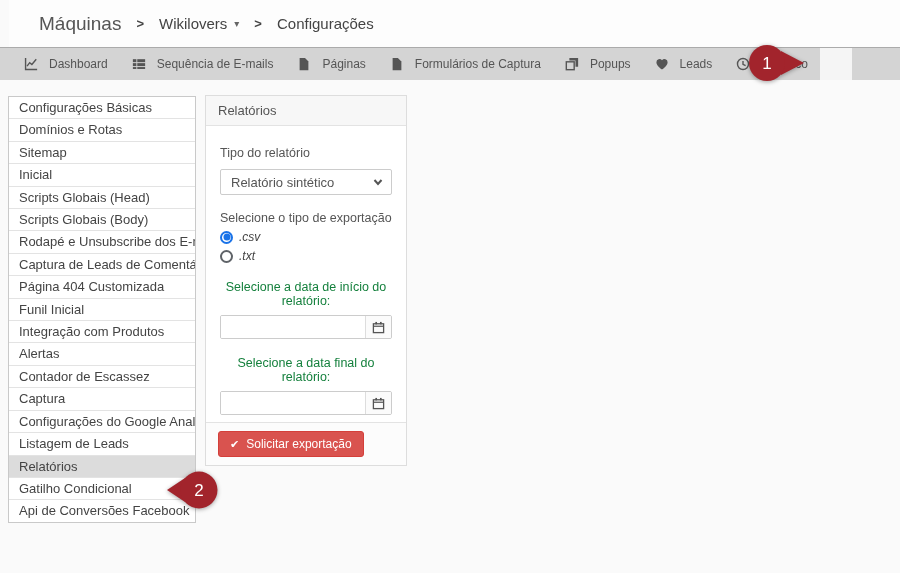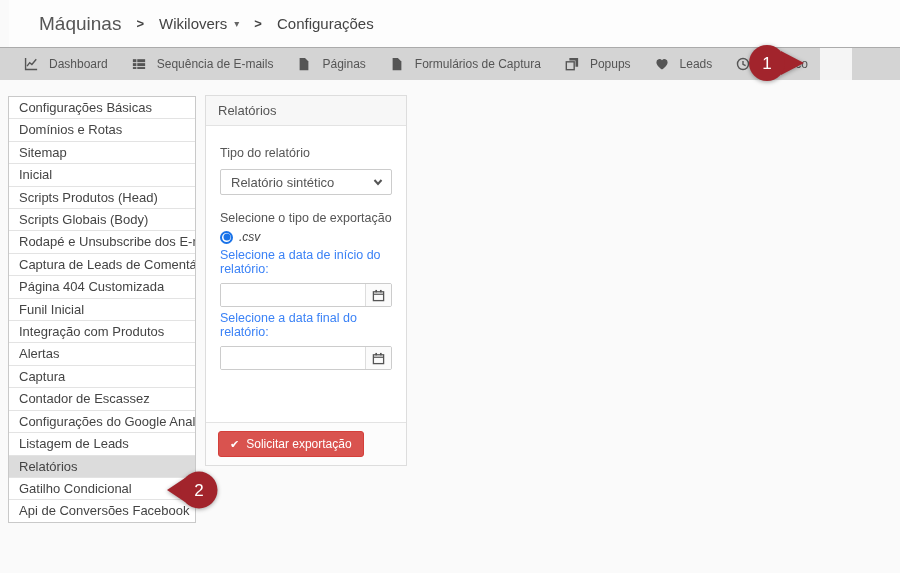--- a/index.html
+++ b/index.html
@@ -44,21 +44,21 @@
                 display:flex; align-items:center; justify-content:space-between; padding:0 8px 0 10px;
                 font-size:13px; color:#555; cursor:pointer;gap:20px; }
   .chev { width:10px; height:10px; }
   .chev polyline { fill:none; stroke:#555; stroke-width:2; }
   .radio-row { display:flex; align-items:center; gap:6px; margin-top:5px; font-size:12px; color:#444; cursor:pointer;font-style:italic; }
   .radio-row:first-of-type { margin-top:9px; }
   .radio-dot { width:13px; height:13px; border-radius:50%; border:2px solid #5f6368; position:relative; background:#fff; flex:0 0 auto; }
   .radio-dot.checked { border-color:#1a73e8; }
   .radio-dot.checked::after { content:""; position:absolute; left:50%; top:50%; width:7px; height:7px;
                               transform:translate(-50%,-50%); border-radius:50%; background:#1a73e8; }
-  .date-label { font-size:12.5px; color:#3b82f6; margin-top:4px; margin-bottom:7px; }
+  .date-label { font-size:12.5px; color:#15803d; margin-top:17px; margin-bottom:7px;text-align:center; }
   .input-group { display:flex; height:24px; border:1px solid #ccc; border-radius:2px; overflow:hidden; background:#fff; }
   .input-group input { flex:1; min-width:0; border:none; outline:none; padding:0 6px; font-size:12px;
                        font-family:"Liberation Sans", sans-serif; color:#333; }
   .ig-addon { width:26px; background:#fbfbfb; border-left:1px solid #ddd; display:flex;
               align-items:center; justify-content:center; cursor:pointer; }
   .cal-icon { width:13px; height:13px; }
   .cal-icon .fr { fill:none; stroke:#555; stroke-width:1.4; }
   .cal-icon .fl { fill:#555; }
   .panel-footer { border-top:1px solid #e3e3e3; background:#fcfcfc; padding:8px 12px; }
   .btn-danger { background:#d9534f; border:1px solid #d43f3a; color:#fff; font-size:12px;
@@ -144,30 +144,30 @@
       
       
     </div>
   </div>
 
   <ul class="sidebar">
     <li>Configurações Básicas</li>
     <li>Domínios e Rotas</li>
     <li>Sitemap</li>
     <li>Inicial</li>
-    <li>Scripts Produtos (Head)</li>
+    <li>Scripts Globais (Head)</li>
     <li>Scripts Globais (Body)</li>
     <li>Rodapé e Unsubscribe dos E-mails</li>
     <li>Captura de Leads de Comentários do FB</li>
     <li>Página 404 Customizada</li>
     <li>Funil Inicial</li>
     <li>Integração com Produtos</li>
     <li>Alertas</li>
+    <li>Contador de Escassez</li>
     <li>Captura</li>
-    <li>Contador de Escassez</li>
     <li>Configurações do Google Analytics</li>
     <li>Listagem de Leads</li>
     <li class="active">Relatórios</li>
     <li>Gatilho Condicional</li>
     <li>Api de Conversões Facebook</li>
   </ul>
 
   <div class="panel">
     <div class="panel-header">Relatórios</div>
     <div class="panel-body">
@@ -175,20 +175,24 @@
       <div class="select-box">
         <span>Relatório sintético</span>
         <svg class="chev" viewBox="0 0 10 10">
           <polyline points="1.5,3 5,7 8.5,3"></polyline>
         </svg>
       </div>
       <div class="form-label">Selecione o tipo de exportação</div>
       <div class="radio-row">
         <span class="radio-dot checked"></span>
         <span>.csv</span>
+      </div>
+      <div class="radio-row">
+        <span class="radio-dot"></span>
+        <span>.txt</span>
       </div>
       <div class="date-label">Selecione a data de início do relatório:</div>
       <div class="input-group">
         <input type="text" value="" style="">
         <span class="ig-addon">
           <svg class="cal-icon" viewBox="0 0 14 14">
             <rect class="fr" x="1.5" y="3" width="11" height="9.5"></rect>
             <rect class="fl" x="3.6" y="1" width="1.8" height="2.6"></rect>
             <rect class="fl" x="8.6" y="1" width="1.8" height="2.6"></rect>
             <rect class="fl" x="1.5" y="5" width="11" height="1.3"></rect>

